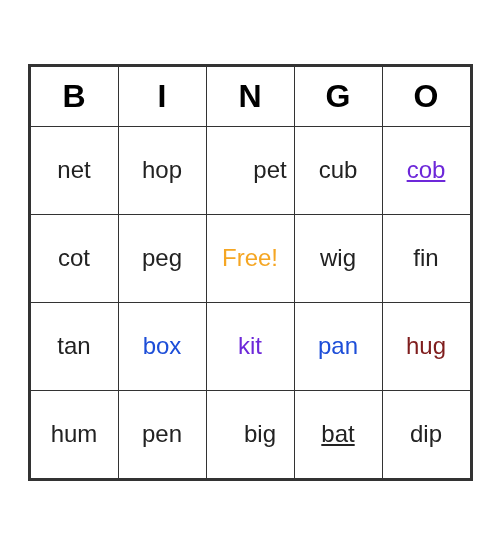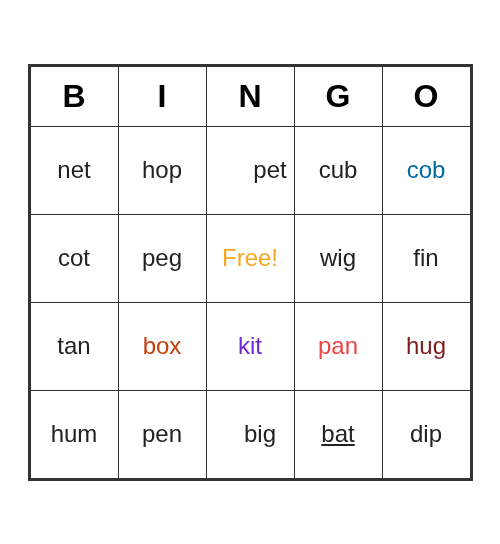--- a/index.html
+++ b/index.html
@@ -62,34 +62,34 @@
         <th>G</th>
         <th>O</th>
       </tr>
     </thead>
     <tbody id="bingo-body">
     <tr>
           <td style="color: rgb(34, 34, 34);">net</td>
           <td style="color: rgb(34, 34, 34);">hop</td>
           <td style="color: rgb(34, 34, 34); padding-left: 40px;">pet</td>
           <td style="color: rgb(34, 34, 34);">cub</td>
-          <td style="color: #0369a1;">cob</td>
+          <td style="color: #6d28d9; text-decoration: underline;">cob</td>
         </tr>
         <tr>
           <td style="color: rgb(34, 34, 34);">cot</td>
           <td style="color: rgb(34, 34, 34);">peg</td>
           <td class="free-cell" style="color: rgb(245, 166, 35);">Free!</td>
           <td style="color: rgb(34, 34, 34);">wig</td>
           <td style="color: rgb(34, 34, 34);">fin</td>
         </tr>
         <tr>
           <td style="color: rgb(34, 34, 34);">tan</td>
-          <td style="color: #c2410c;">box</td>
+          <td style="color: #1d4ed8;">box</td>
           <td style="color: #6d28d9;">kit</td>
-          <td style="color: #ef4444;">pan</td>
+          <td style="color: #1d4ed8;">pan</td>
           <td style="color: #7f1d1d;">hug</td>
         </tr>
         <tr>
           <td style="color: rgb(34, 34, 34);">hum</td>
           <td style="color: rgb(34, 34, 34);">pen</td>
           <td style="color: rgb(34, 34, 34); padding-left: 20px;">big</td>
           <td style="color: rgb(34, 34, 34); text-decoration: underline;">bat</td>
           <td style="color: rgb(34, 34, 34);">dip</td>
         </tr>
       </tbody>

